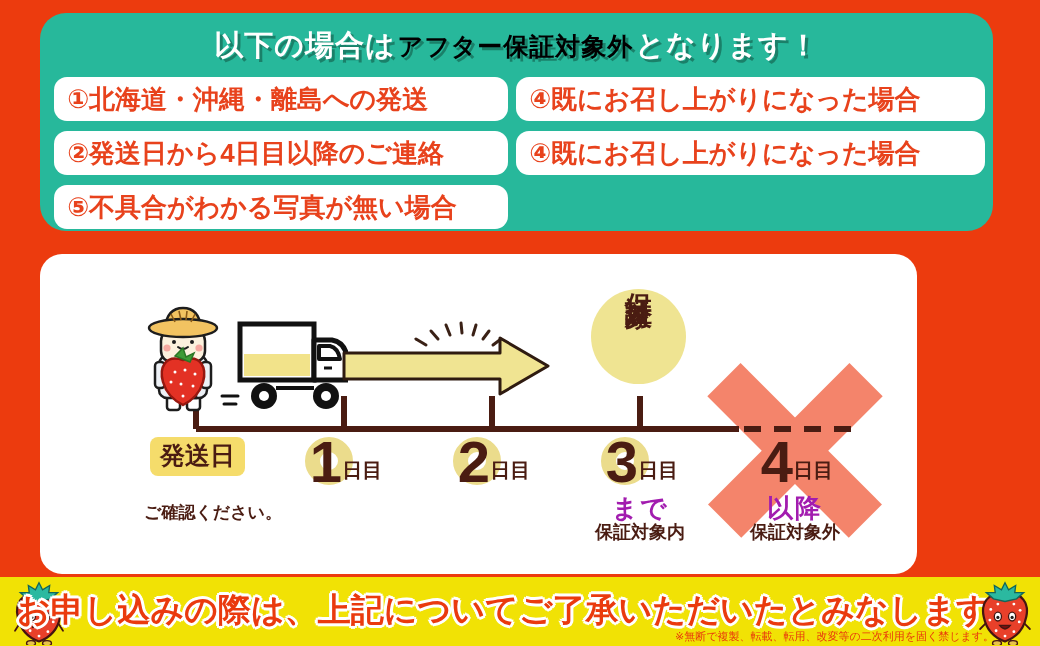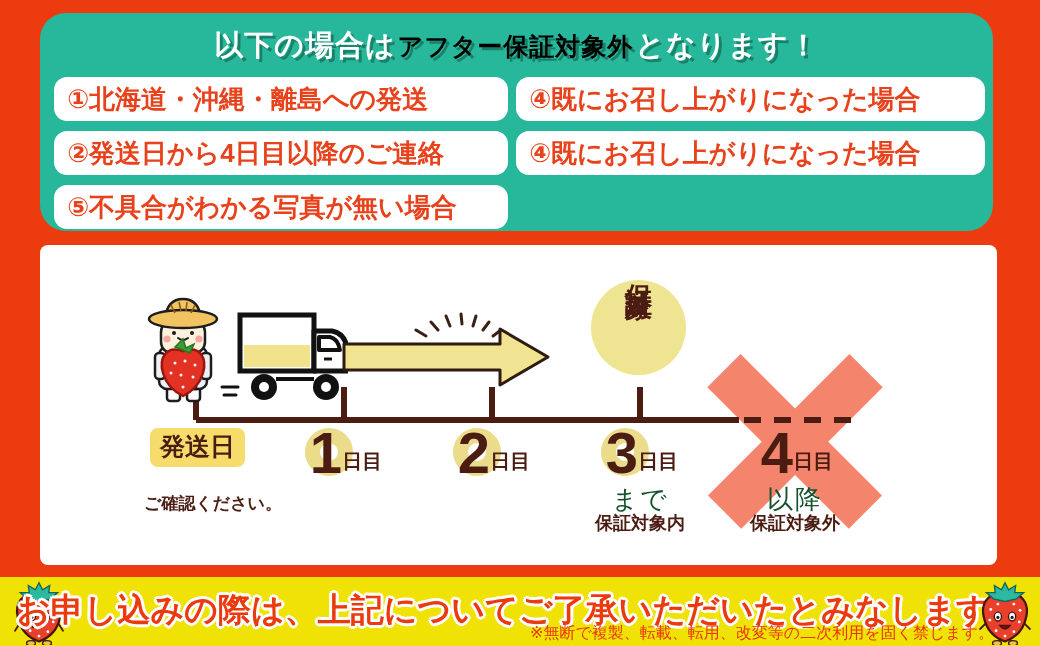--- a/index.html
+++ b/index.html
@@ -13,54 +13,54 @@
     font-weight:bold; text-shadow:3px 3px 0 rgba(10,60,45,.45); white-space:nowrap; }
   .title-part { color:#ffffff; font-size:29px; letter-spacing:1px; }
   .title-hl { color:#000000; font-size:25px; letter-spacing:1px; margin:4px 2px; }
   .excl-grid { display:grid; grid-template-columns:454px 469px; grid-auto-flow:column;
     grid-template-rows:repeat(3,44px); column-gap:8px; row-gap:10px; margin:7px 14px 0 14px; }
   .excl-item { background:#ffffff; border-radius:13px; display:flex; align-items:center;
     padding-left:13px; color:#E8421C; font-weight:bold; font-size:26px; white-space:nowrap;
     letter-spacing:0; }
 
   
-  .white-panel { position:absolute; left:40px; top:245px; width:957px; height:320px;
-    background:#ffffff; border-radius:8px; }
+  .white-panel { position:absolute; left:40px; top:254px; width:877px; height:320px;
+    background:#ffffff; border-radius:22px; }
   .abs { position:absolute; }
   .tl-svg { position:absolute; left:0; top:0; width:957px; height:320px; }
 
   .guarantee-circle { position:absolute; left:551px; top:35px; width:95px; height:95px;
     border-radius:50%; background:#EFE492; }
   .guarantee-text { position:absolute; left:598px; top:18px; transform:translateX(-50%);
     writing-mode:vertical-rl; color:#4A1C12; font-weight:bold; font-size:27px;
     letter-spacing:3px; line-height:1; }
 
   .ship-badge { position:absolute; left:110px; top:183px; background:#F5DC6B; border-radius:8px;
     padding:2px 10px 4px 10px; color:#4A1C12; font-weight:bold; font-size:25px; }
   .ship-note1 { position:absolute; left:104px; top:220px; color:#4A1C12; font-size:21px; font-weight:bold; }
   .ship-note2 { position:absolute; left:104px; top:247px; color:#4A1C12; font-size:17px; font-weight:bold; }
 
   .day-ring { position:absolute; width:48px; height:48px; border:15px solid #EBDC8C;
     border-radius:50%; top:183px; }
   .day-group { position:absolute; top:180px; transform:translateX(-50%); display:flex;
     align-items:flex-end; white-space:nowrap; color:#4A1C12; }
   .day-num { font-size:58px; font-weight:bold; line-height:0.95; }
   .day-suffix { font-size:20px; font-weight:bold; padding-bottom:5px; }
-  .day-sub { position:absolute; top:237px; transform:translateX(-50%); color:#14532d;
-    font-size:26px; font-weight:normal; letter-spacing:2px; white-space:nowrap; }
+  .day-sub { position:absolute; top:237px; transform:translateX(-50%); color:#a21caf;
+    font-size:26px; font-weight:bold; letter-spacing:2px; white-space:nowrap; }
   .day-status { position:absolute; top:266px; transform:translateX(-50%); color:#4A1C12;
     font-size:18px; font-weight:bold; white-space:nowrap; }
 
   
   .banner { position:absolute; left:0; top:577px; width:1040px; height:69px; background:#F1E205; }
   .banner-text { position:absolute; left:0; top:11px; width:1040px; text-align:center;
     color:#EA3A0E; font-size:33px; font-weight:bold; letter-spacing:0; white-space:nowrap;
     text-shadow:3px 0 0 #fff,-3px 0 0 #fff,0 3px 0 #fff,0 -3px 0 #fff,
       2px 2px 0 #fff,-2px 2px 0 #fff,2px -2px 0 #fff,-2px -2px 0 #fff; }
-  .banner-disclaimer { position:absolute; right:46px; bottom:2px; color:#E8380D; font-size:16px; }
+  .banner-disclaimer { position:absolute; right:46px; bottom:2px; color:#E8380D; font-size:11px; }
   .berry { position:absolute; top:4px; width:54px; height:64px; }
   .berry-left { left:12px; }
   .berry-right { right:8px; }
 </style>
 </head>
 <body>
 
 <div class="green-panel">
   <div class="title-row">
     <span class="title-part">以下の場合は</span>

